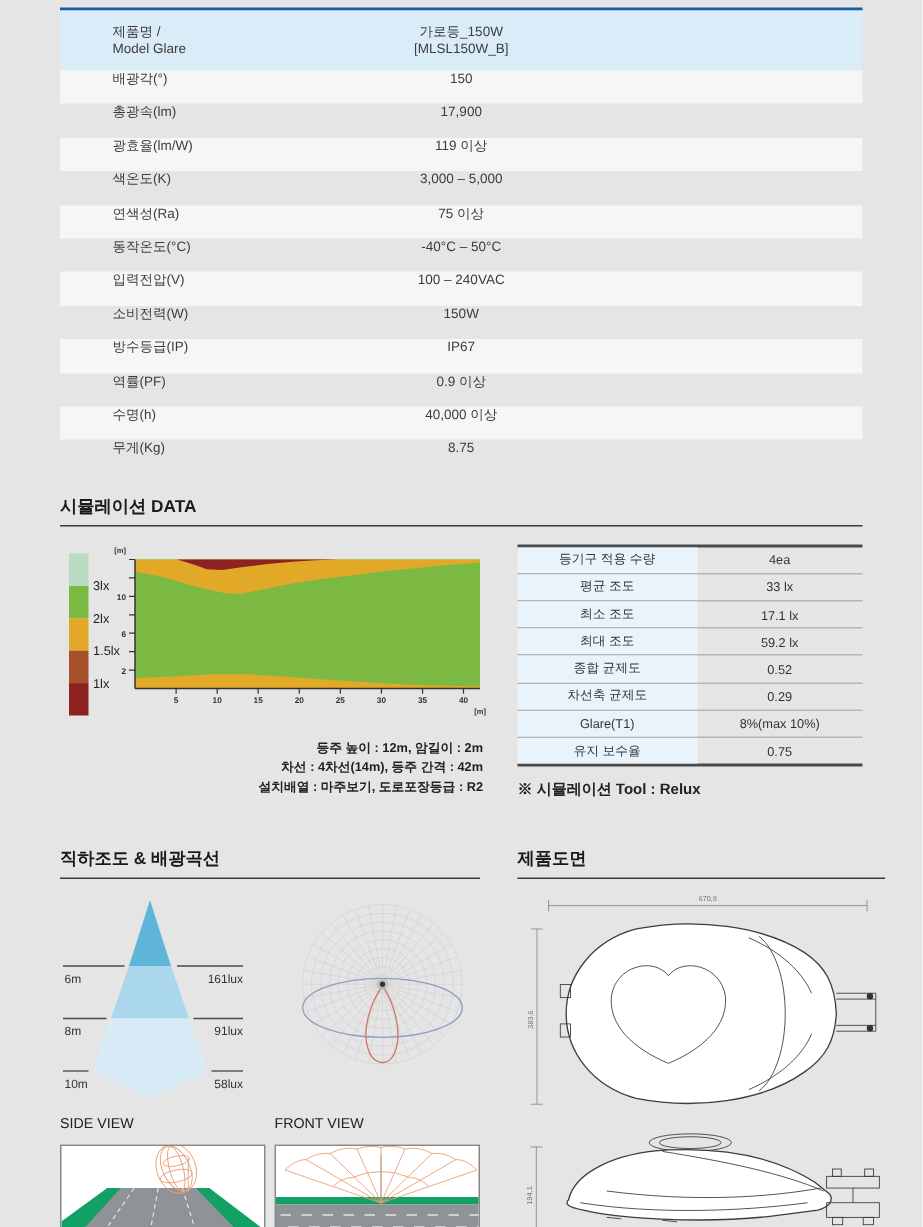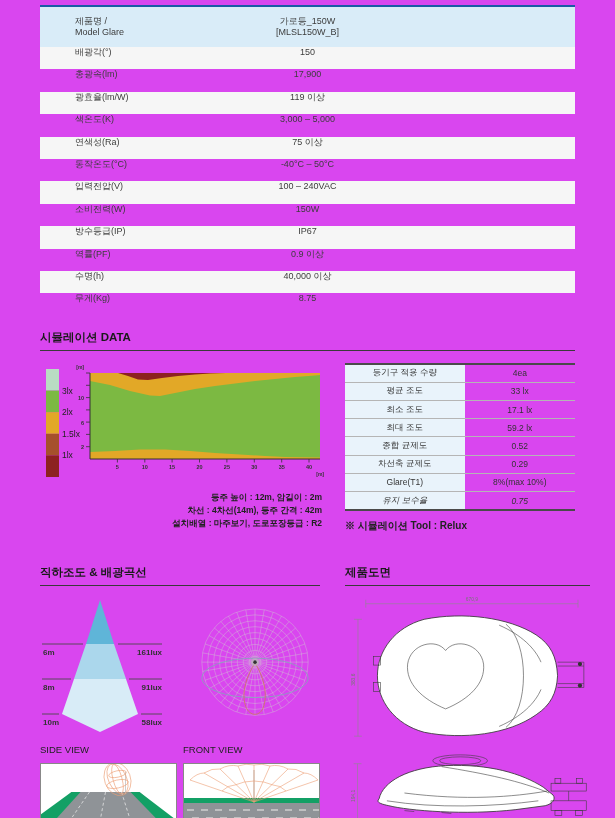--- a/index.html
+++ b/index.html
@@ -1,45 +1,45 @@
 <!DOCTYPE html>
 <html><head>
 <meta charset="utf-8">
 <style>
   html,body{margin:0;padding:0;background:#fff;}
-  .page{width:615px;height:818px;background:#d946ef;position:relative;box-sizing:border-box;
+  .page{width:615px;height:818px;background:#e5e5e5;position:relative;box-sizing:border-box;
         padding:5px 25px 0 40px;overflow:hidden;font-family:"Liberation Sans",sans-serif;color:#3c3c3c;}
   
   .spec{width:535px;border-top:2px solid #1b5aa5;}
   .spec-header{background:#d9ecf8;height:40px;display:flex;align-items:center;position:relative;}
   .spec-rows .spec-row:nth-child(odd){background:#f6f6f6;}
   .spec-row{height:22.4px;display:flex;align-items:flex-start;position:relative;}
   .spec-label{padding-left:35px;font-size:9px;line-height:1.25;z-index:1;}
   .spec-value{position:absolute;left:0;width:100%;text-align:center;font-size:9px;line-height:1.25;}
   
   .sec-title{font-size:11.5px;font-weight:bold;color:#1a1a1a;border-bottom:1.5px solid #3a3a3a;
              padding-bottom:5px;margin-top:14px;}
   
   .sim-content{display:flex;gap:15px;margin-top:12px;width:535px;}
   .sim-left{width:290px;}
   .sim-notes{margin-top:8px;text-align:right;font-size:8.5px;font-weight:600;color:#222;
              line-height:1.55;padding-right:8px;}
   .sim-right{width:230px;}
   .sim-table{border-top:2px solid #4a4a4a;border-bottom:2px solid #4a4a4a;}
   .sim-row{display:flex;height:17.2px;border-bottom:1px solid #b5b5b5;}
-  .sim-row:last-child{border-bottom:none;font-style:italic;}
+  .sim-row:last-child{border-bottom:none;}
   .sim-row-label{width:52%;background:#e9f3fb;display:flex;align-items:center;justify-content:center;
                  font-size:8.5px;color:#333;text-align:right;}
   .sim-row-value{width:48%;display:flex;align-items:center;justify-content:center;font-size:8.5px;color:#333;}
   .tool-note{font-size:10px;font-weight:600;color:#222;margin-top:8px;}
   
   .bottom{display:flex;gap:25px;margin-top:18px;}
   .bcol-left{width:280px;}
   .bcol-right{width:245px;}
-  .charts-row{display:flex;margin-top:8px;align-items:flex-end;font-weight:bold;}
+  .charts-row{display:flex;margin-top:8px;align-items:center;}
   .views-row{display:flex;gap:6px;margin-top:8px;}
   .view-block{width:137px;}
   .view-label{font-size:9.5px;color:#222;margin-bottom:8px;}
   .view-box{border:1px solid #888;height:60px;background:#fff;overflow:hidden;}
   
   svg text{font-family:"Liberation Sans",sans-serif;}
   #polar-grid circle,#polar-grid line{stroke:#cdcdcd;stroke-width:.4;fill:none;}
   .axis{stroke:#333;stroke-width:1;}
   .tick{stroke:#333;stroke-width:.8;}
   .ticklabel{font-size:5.5px;fill:#333;font-weight:bold;}

